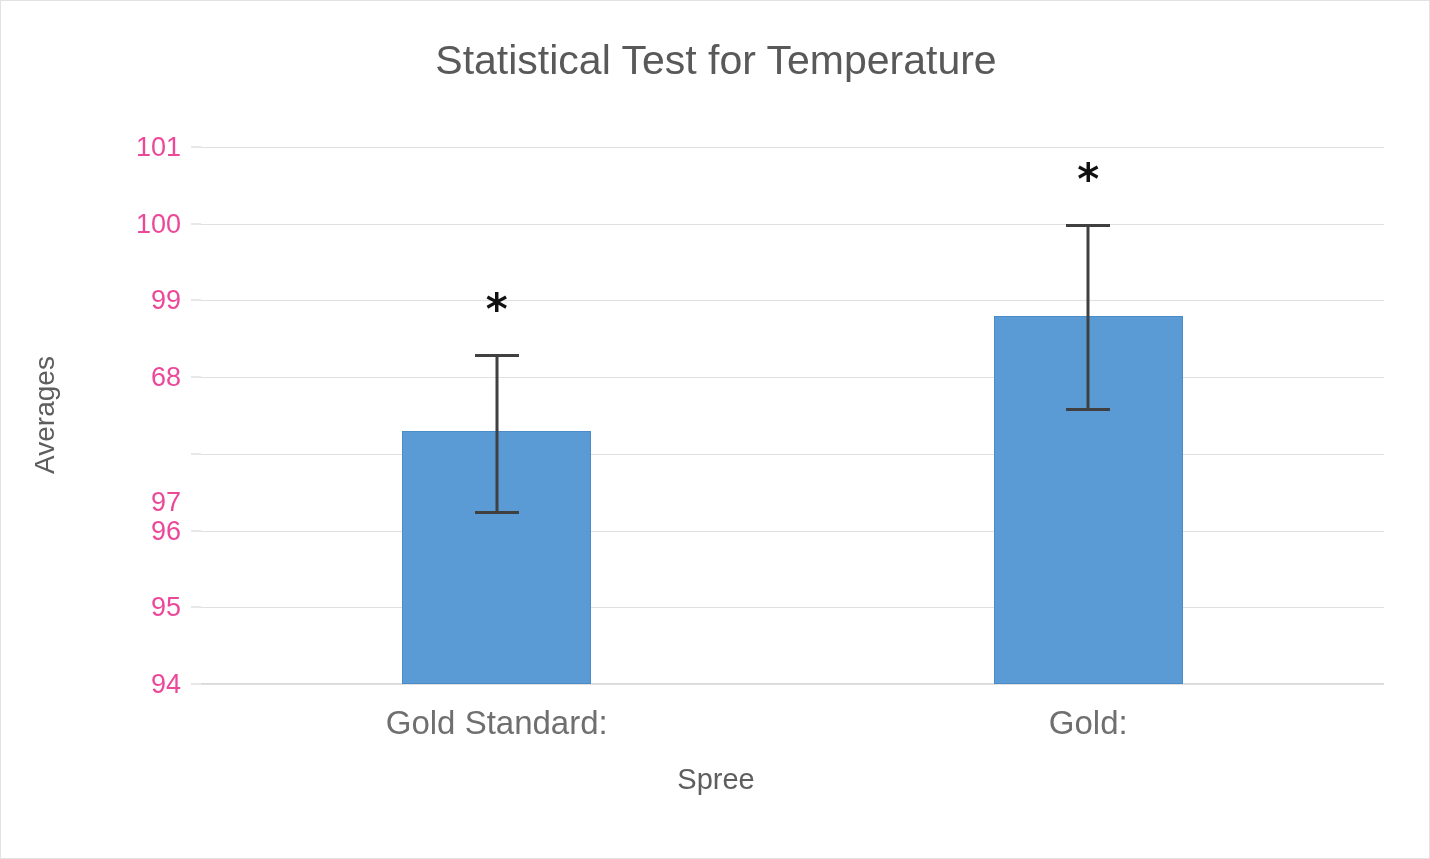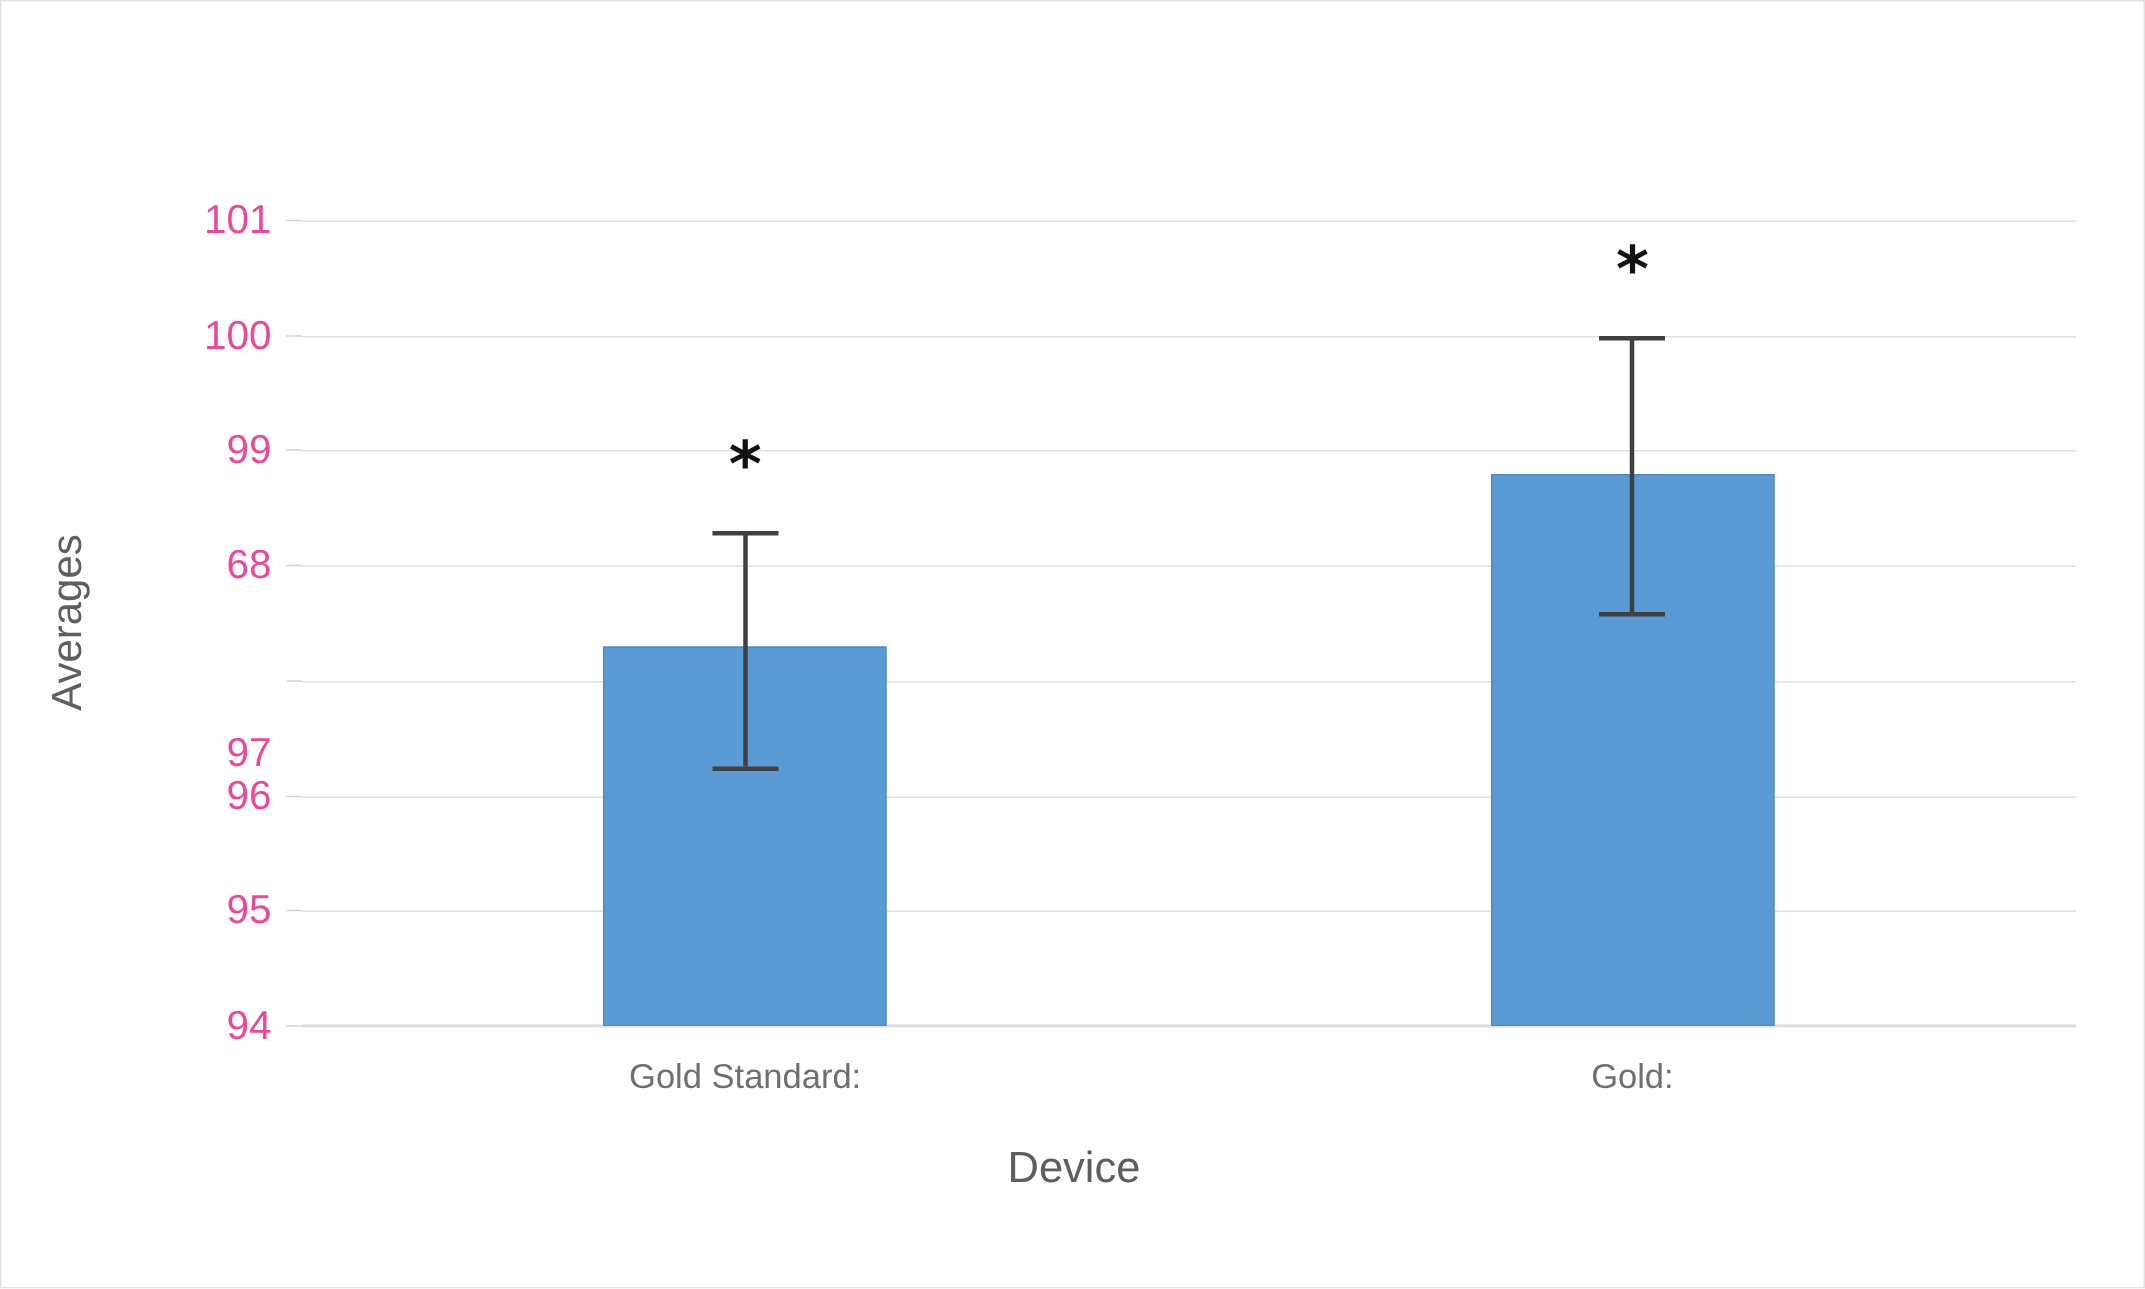--- a/index.html
+++ b/index.html
@@ -82,21 +82,21 @@
     font-size: 28px;
     color: #5e5e5e;
     transform: translate(-50%, -50%) rotate(-90deg);
     transform-origin: center center;
     white-space: nowrap;
   }
   
   .xtick-label {
     position: absolute;
     top: 703px;
-    font-size: 23px;
+    font-size: 33px;
     color: #6f6f6f;
     text-align: left;
     transform: translateX(-50%);
     white-space: nowrap;
   }
   #x-axis-title {
     position: absolute;
     left: 0;
     top: 762px;
     width: 1430px;
@@ -136,20 +136,21 @@
     transform: translate(-50%, -50%);
     font-family: "DejaVu Sans", sans-serif;
     white-space: nowrap;
   }
 </style>
 </head>
 <body>
 
 <div id="chart-frame">
 
+  <div id="chart-title">Statistical Test for Temperature</div>
 
   <div id="y-axis-title">Averages</div>
 
   <div id="yticks">
       <div class="ytick-label" style="top: 146px;">101</div>
       <div class="ytick-label" style="top: 222.714px;">100</div>
       <div class="ytick-label" style="top: 299.429px; text-align: right;">99</div>
       <div class="ytick-label" style="top: 376.143px;">68</div>
       <div class="ytick-label" style="top: 452.857px; margin-top: 48px;">97</div>
       <div class="ytick-label" style="top: 529.571px;">96</div>
@@ -195,15 +196,15 @@
 
   <div id="xticks">
       <div class="xtick-label" style="left: 495.75px;">Gold Standard:</div>
       <div class="xtick-label" style="left: 1087.25px;">Gold:</div>
     </div>
   <div id="stars">
       <div class="sig-star" style="left: 495.75px; top: 309.129px;">*</div>
       <div class="sig-star" style="left: 1087.25px; top: 178.714px;">*</div>
     </div>
 
-  <div id="x-axis-title">Device</div>
+  <div id="x-axis-title">Spree</div>
 
 </div>
 
 </body></html>

